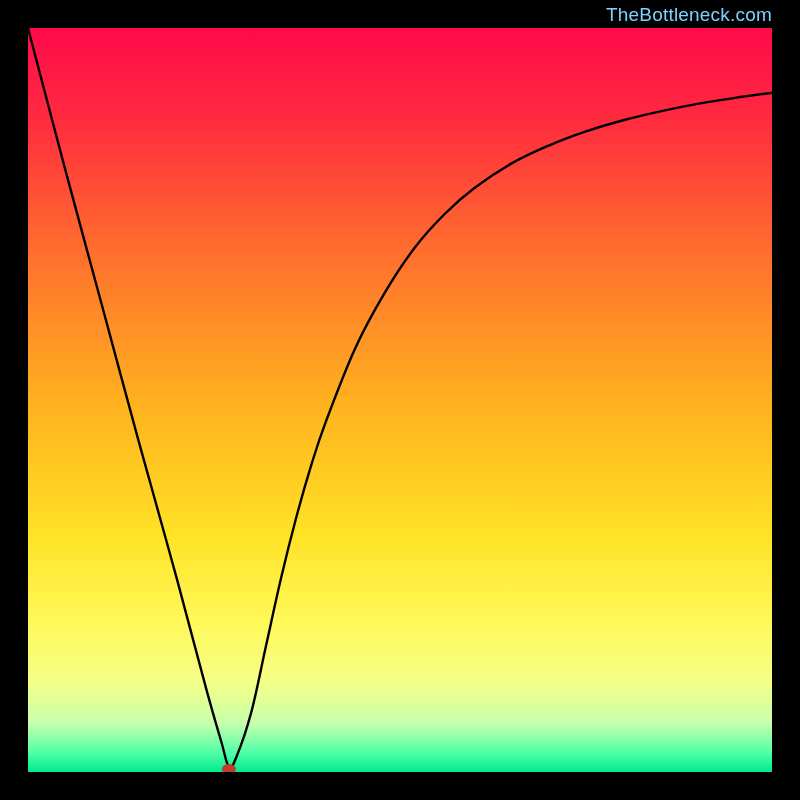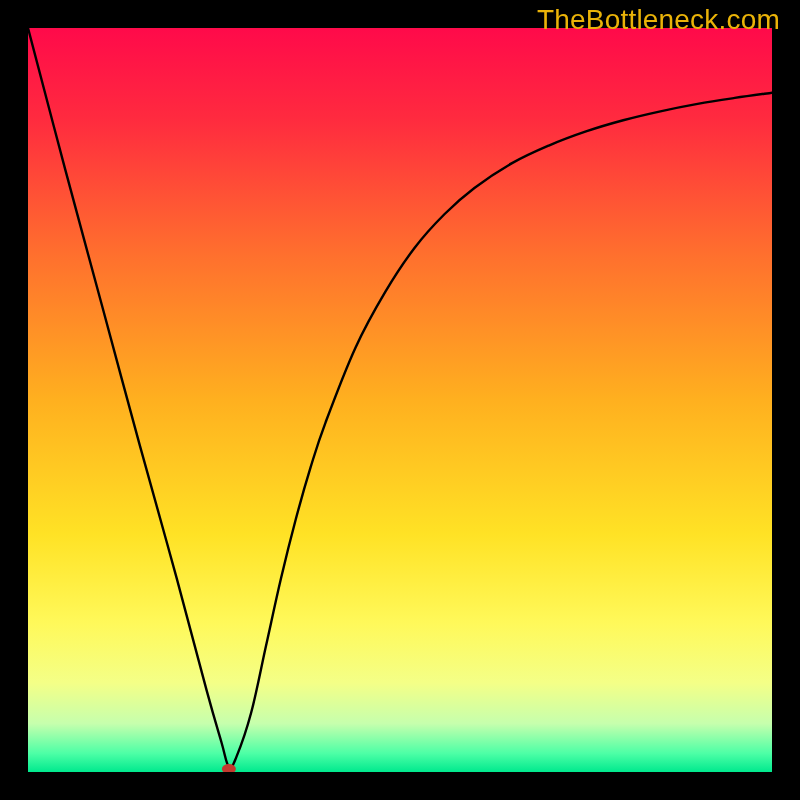--- a/index.html
+++ b/index.html
@@ -21,24 +21,24 @@
   .gradient {
     position: absolute;
     left: 0;
     top: 0;
     width: 744px;
     height: 744px;
   }
   .watermark {
     position: absolute;
     top: 4px;
-    right: 20px;
+    right: 28px;
     font-family: Arial, Helvetica, sans-serif;
-    font-size: 28px;
-    color: #eab308;
+    font-size: 19px;
+    color: #7dd3fc;
     font-weight: 500;
     letter-spacing: 0.2px;
   }
   svg.curve {
     position: absolute;
     left: 0;
     top: 0;
     width: 744px;
     height: 744px;
   }

